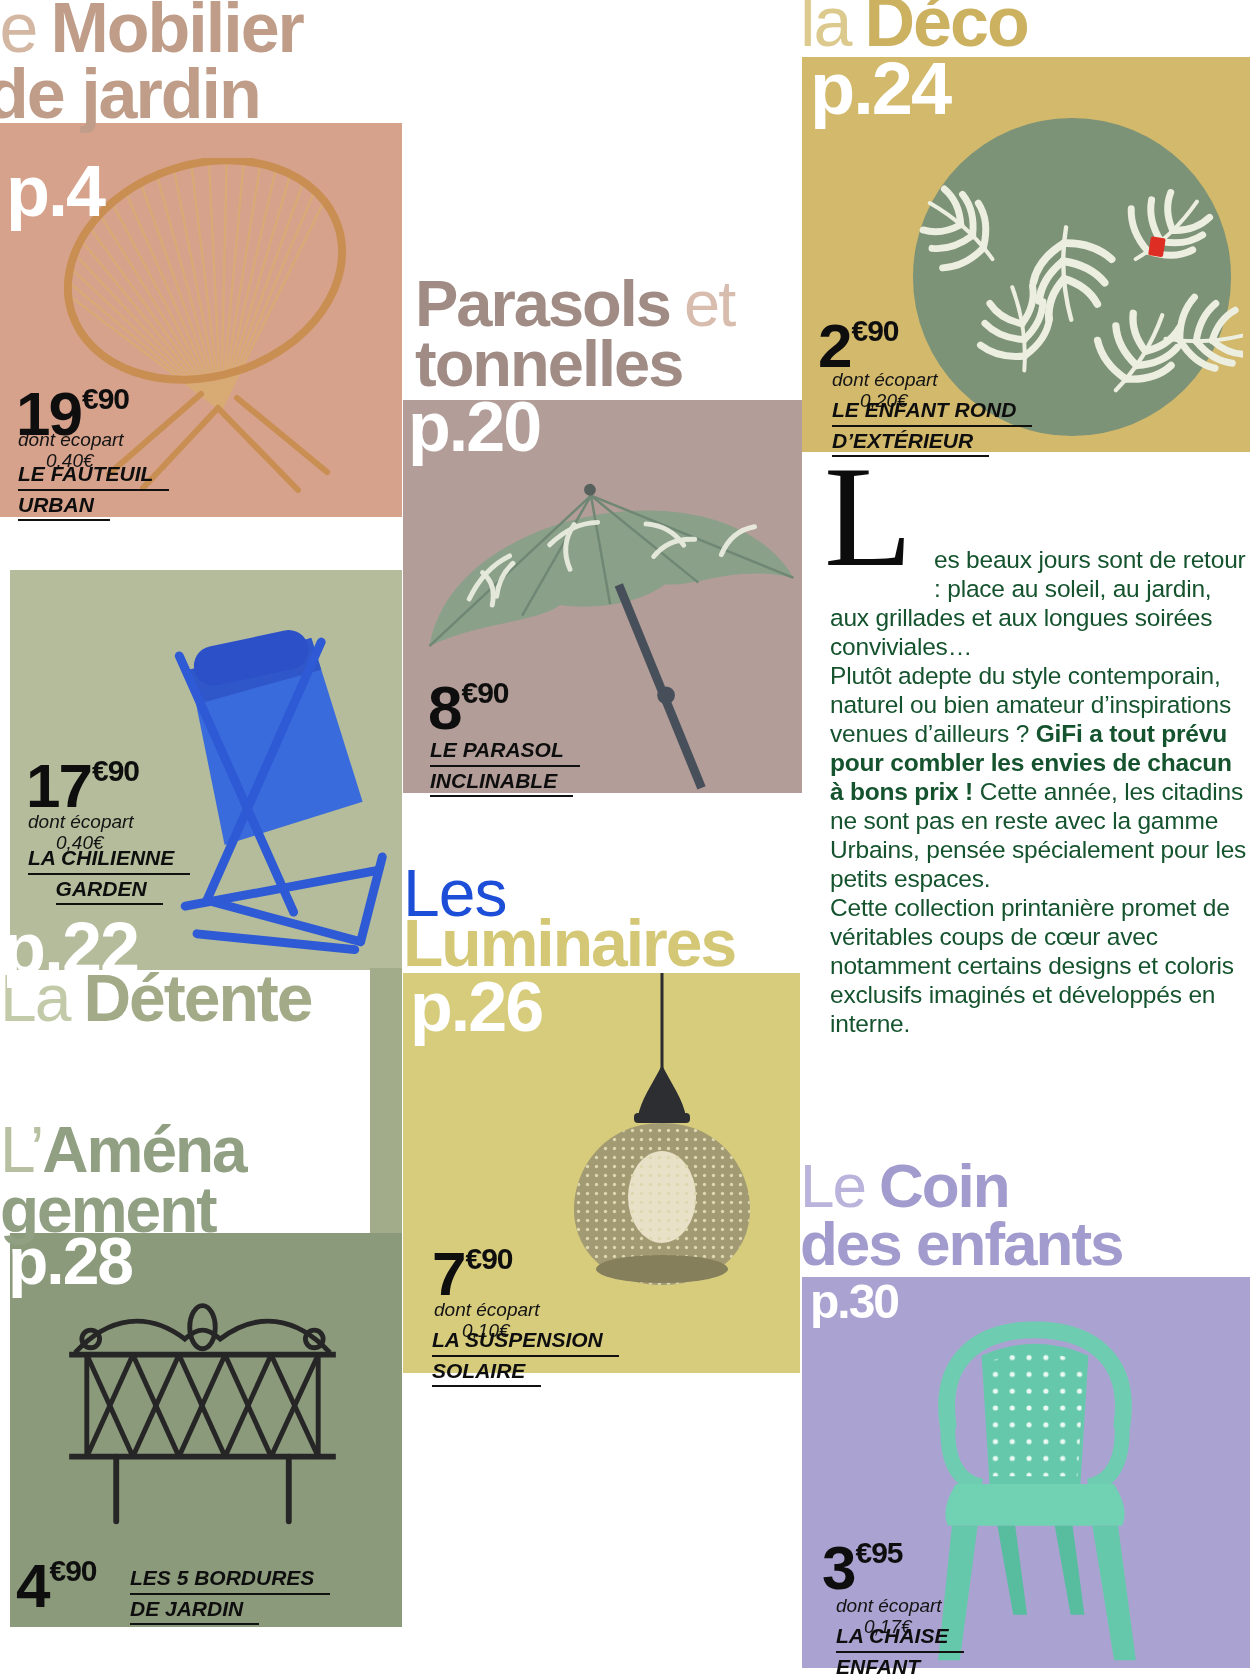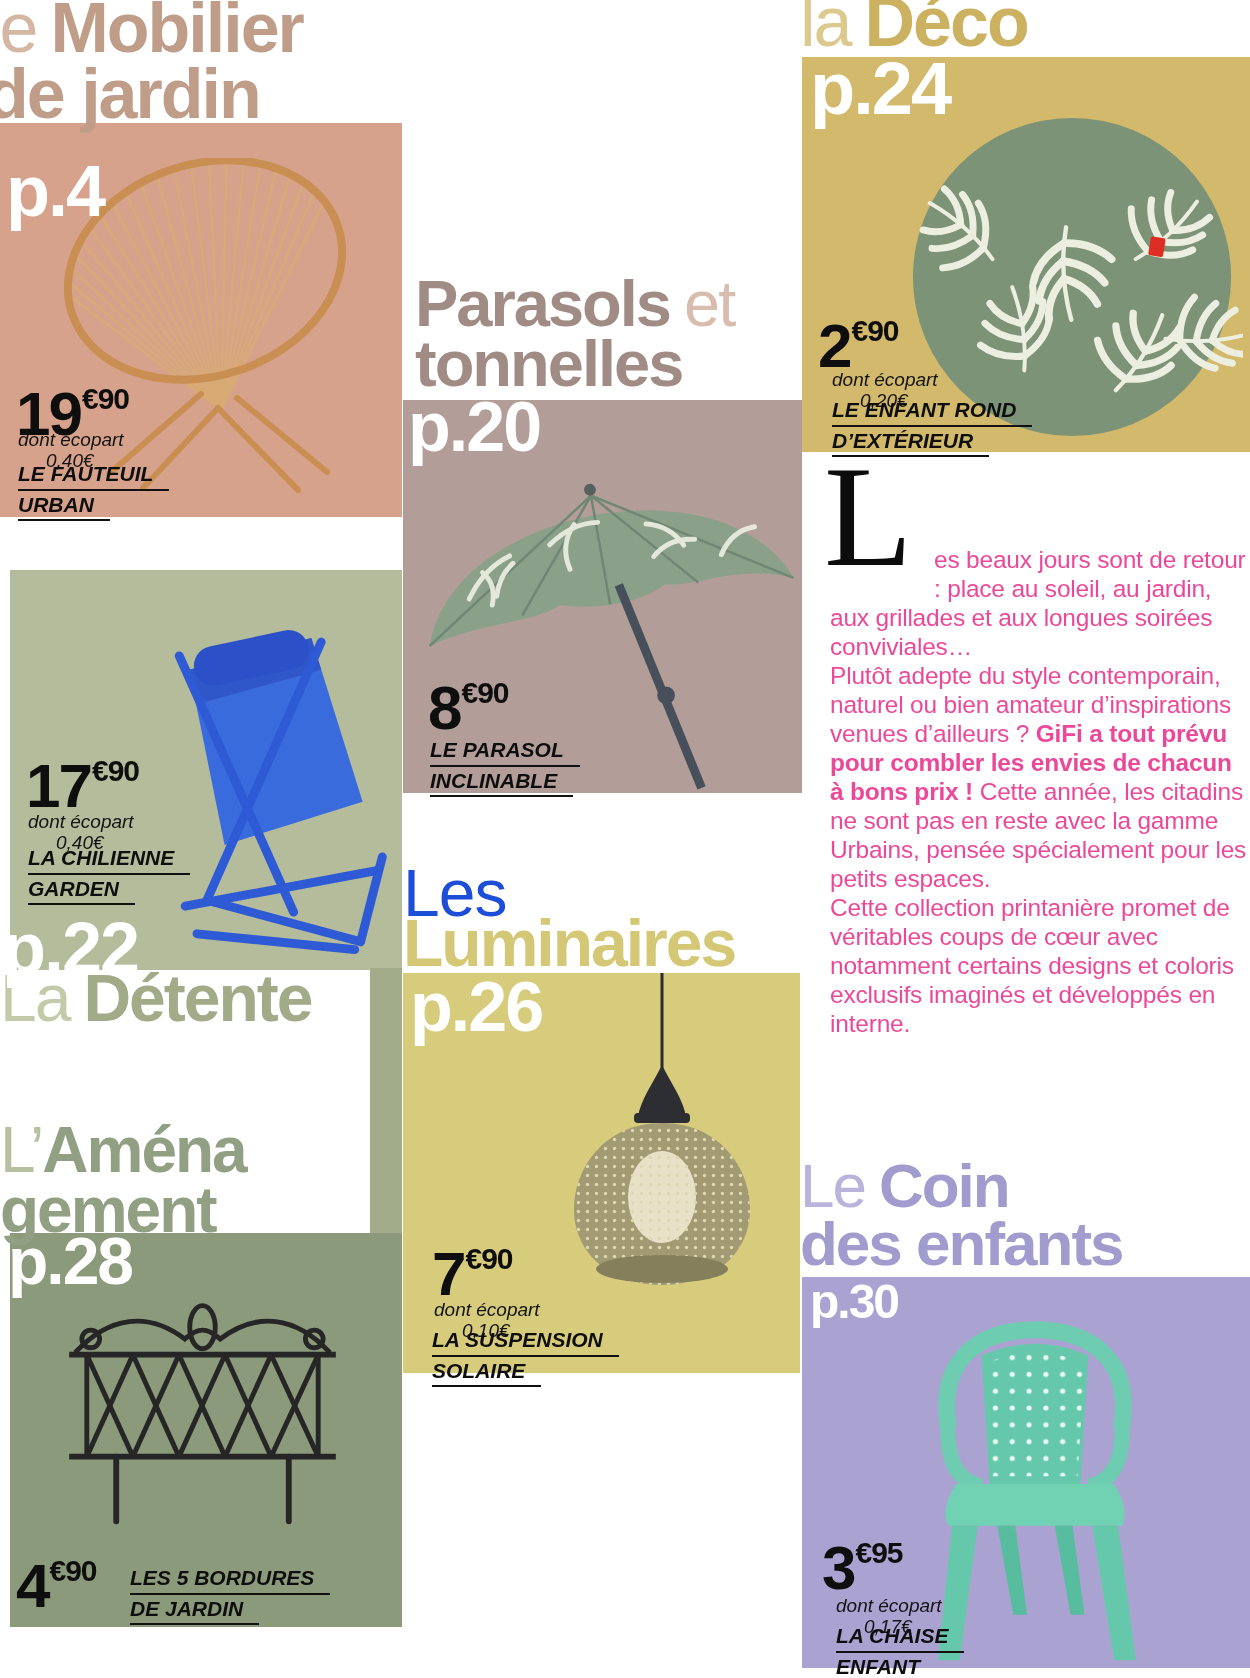--- a/index.html
+++ b/index.html
@@ -59,29 +59,29 @@
   .eco .eco2{margin-left:28px;}
   #eco-mobilier{left:18px;top:430px;}
   #eco-detente{left:28px;top:812px;}
   #eco-luminaires{left:434px;top:1300px;}
   #eco-deco{left:832px;top:370px;}
   #eco-enfants{left:836px;top:1596px;}
   
   .pname{position:absolute;z-index:4;font-size:21px;font-weight:700;font-style:italic;color:#0e0e0e;line-height:1.32;}
   .pname span{display:inline-block;border-bottom:2.5px solid #111;padding:0 16px 1px 0;}
   #name-mobilier{left:18px;top:460px;}
-  #name-detente{left:28px;top:844px;}
+  #name-detente{left:28px;top:844px;text-align:center;}
   #name-parasols{left:430px;top:736px;}
   #name-amenagement{left:130px;top:1564px;}
   #name-luminaires{left:432px;top:1326px;}
   #name-deco{left:832px;top:396px;}
   #name-enfants{left:836px;top:1622px;}
   
   #editorial{position:absolute;left:830px;top:545px;width:420px;z-index:3;}
-  #editorial p{margin:0;font-size:24.5px;line-height:29px;letter-spacing:-0.2px;color:#ec4899;}
+  #editorial p{margin:0;font-size:24.5px;line-height:29px;letter-spacing:-0.2px;color:#14532d;}
   #editorial b{font-weight:700;}
   .dc-space{float:left;width:104px;height:30px;}
   #dropcap{position:absolute;left:824px;top:458px;z-index:4;font-family:"Liberation Serif",serif;
            font-size:145px;line-height:0.8;color:#0c0c0c;}
   
   .art{position:absolute;z-index:2;}
 </style>
 </head>
 <body>
 

